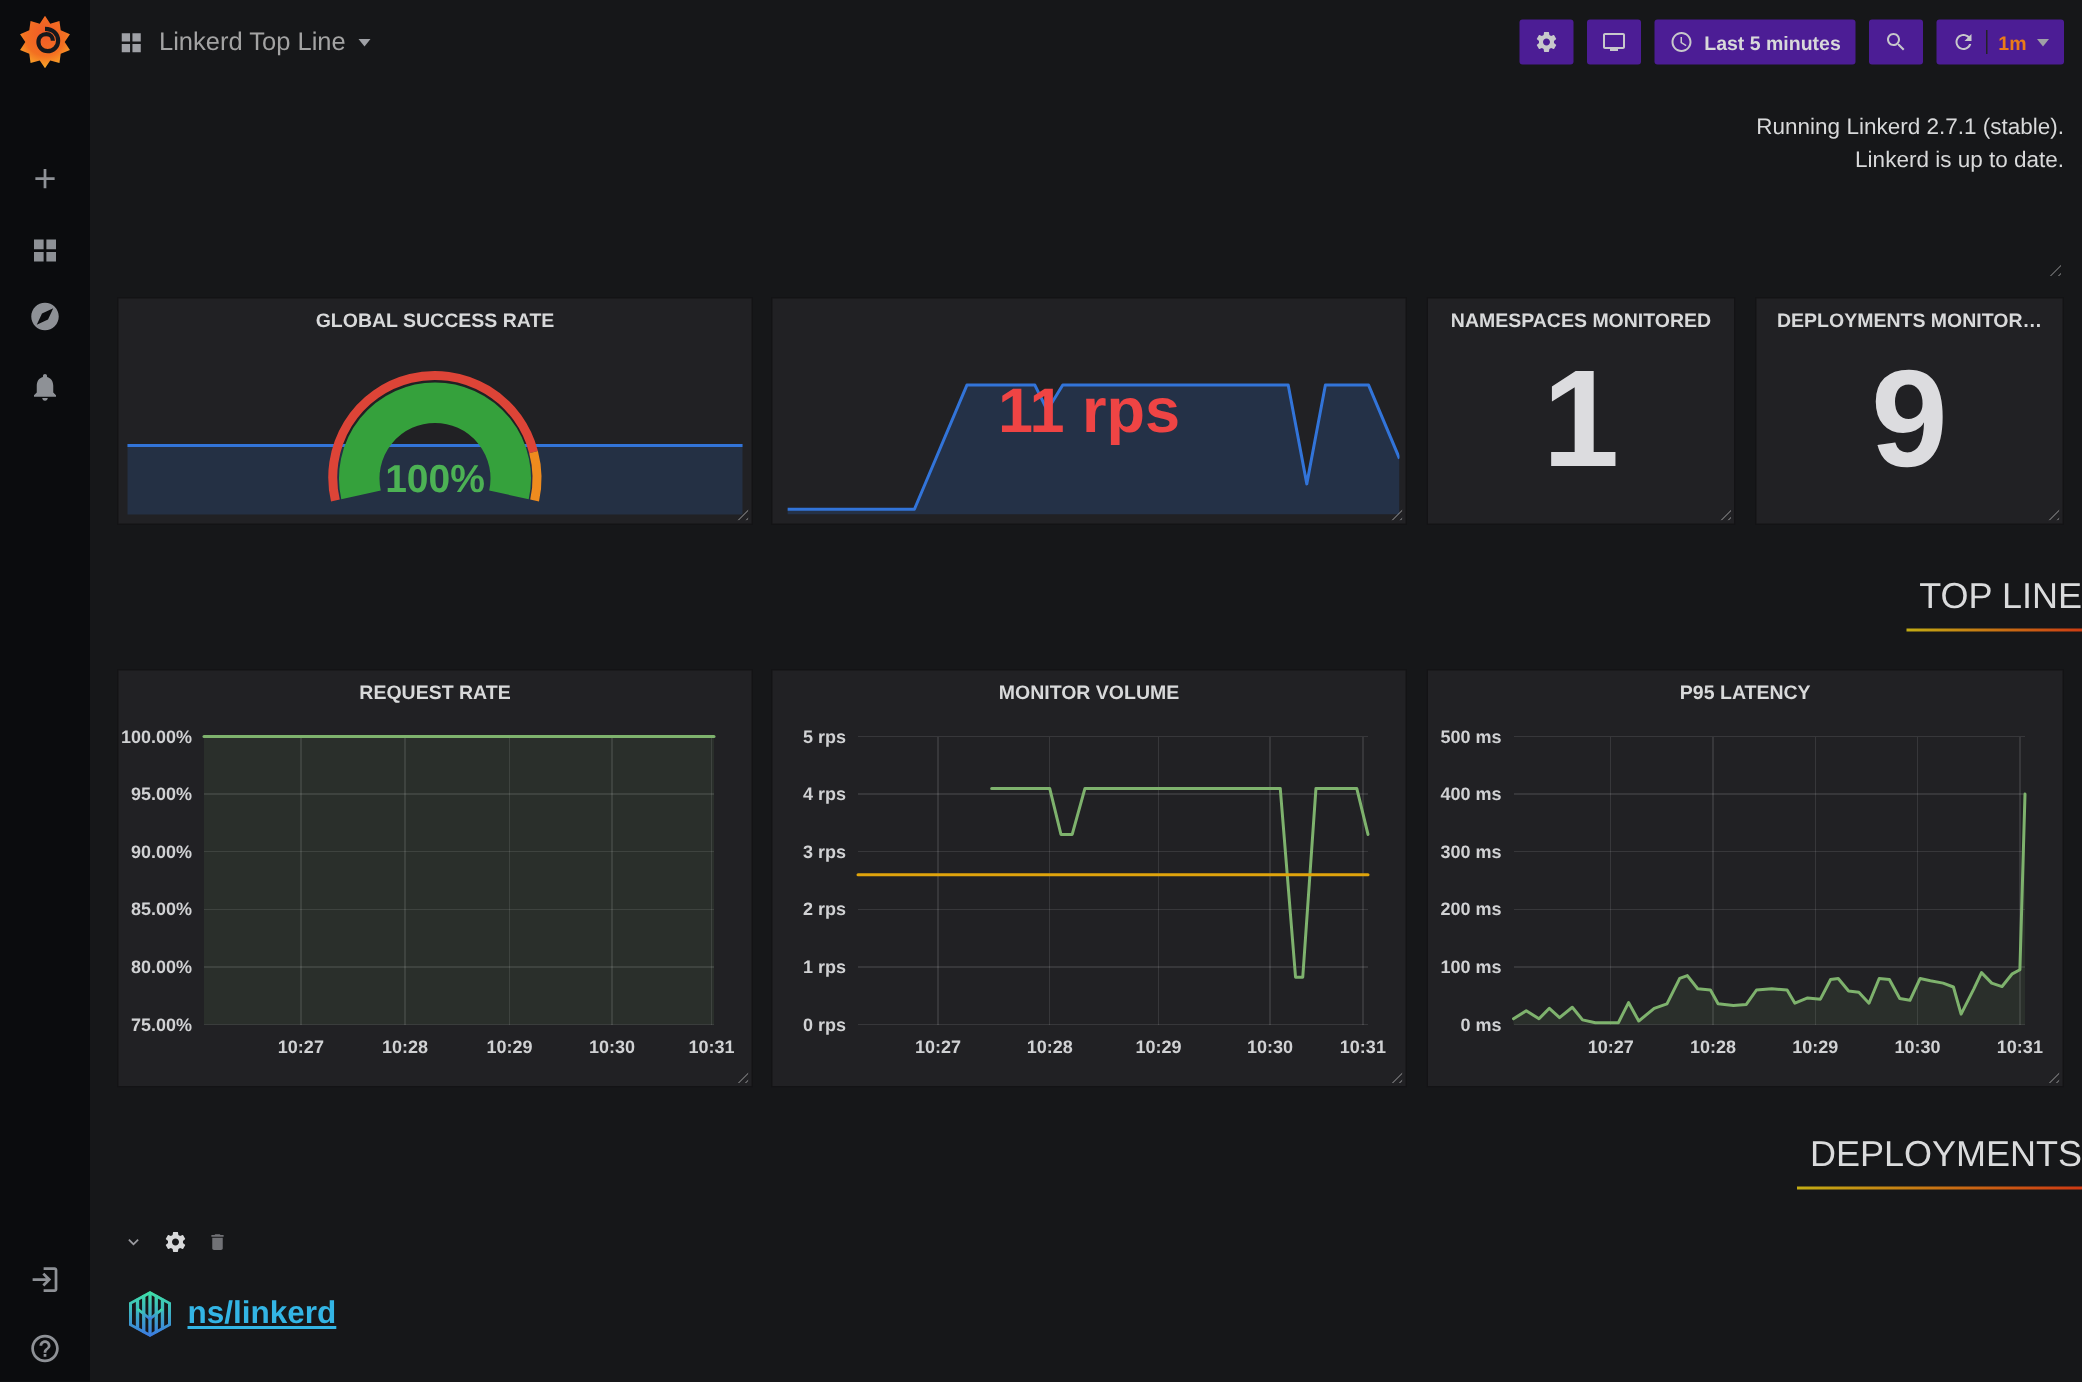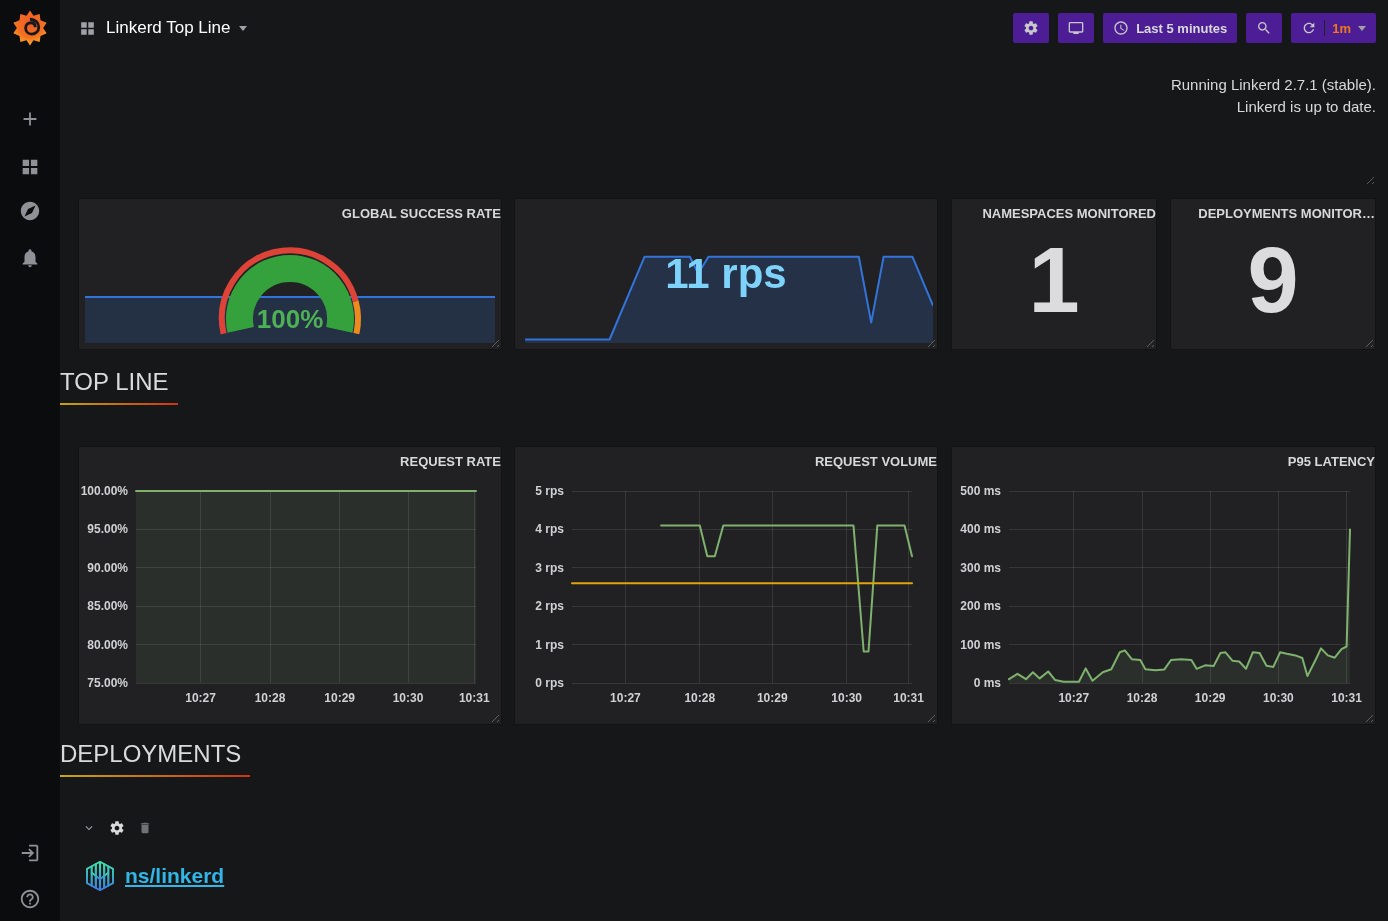--- a/index.html
+++ b/index.html
@@ -9,59 +9,59 @@
   
   .sidebar { position:absolute; left:0; top:0; width:60px; height:921px; background:#0b0c0e; z-index:5; }
   .sidebar .logo { position:absolute; left:9px; top:7px; width:42px; height:42px; }
   .side-icon { position:absolute; left:19px; width:22px; height:22px; color:#8e9196; }
   .side-icon svg { width:22px; height:22px; fill:currentColor; }
 
   
   .topbar { position:absolute; left:60px; top:0; width:1328px; height:56px; background:#161719; }
   .tb-left { position:absolute; left:18px; top:0; height:56px; display:flex; align-items:center; gap:9px; }
   .apps-icon svg { width:19px; height:19px; fill:#9fa1a6; display:block; }
-  .tb-title { font-size:17px; font-weight:500; color:#ffffff; }
+  .tb-title { font-size:17px; font-weight:500; color:#a3a3a3; }
   .caret { width:0; height:0; border-left:4px solid transparent; border-right:4px solid transparent; border-top:5px solid #9fa1a6; display:inline-block; }
   .tb-right { position:absolute; right:12px; top:13px; display:flex; align-items:center; gap:9px; }
   .tb-btn { height:30px; background:#4c1d95; border:none; border-radius:2px; color:#d8d9da;
     display:flex; align-items:center; gap:7px; padding:0 10px; font-family:inherit; font-size:13px; font-weight:700; cursor:pointer; }
   .tb-btn svg { width:16px; height:16px; fill:#c7c8cb; display:block; }
   .tb-btn .orange { color:#eb7b18; }
   .tb-btn .divider { width:1px; height:16px; background:#232327; }
 
   
   .panel { position:absolute; background:#212124; border:1px solid rgba(0,0,0,0.4); }
-  .ptitle { position:absolute; left:0; right:0; top:7px; text-align:right; font-size:13px; font-weight:700; color:#d8d9da; cursor:pointer; white-space:nowrap; overflow:hidden; }
+  .ptitle { position:absolute; left:0; right:0; top:7px; text-align:center; font-size:13px; font-weight:700; color:#d8d9da; cursor:pointer; white-space:nowrap; overflow:hidden; }
   .rsz { position:absolute; right:2px; bottom:2px; width:8px; height:8px; cursor:nwse-resize;
     background:repeating-linear-gradient(135deg, transparent 0 2.5px, rgba(255,255,255,0.28) 2.5px 3.5px);
     clip-path:polygon(100% 0, 100% 100%, 0 100%); }
 
   
   .header-panel { position:absolute; left:78px; top:62px; width:1298px; height:124px; }
   .brand { position:absolute; left:5px; top:12px; display:flex; align-items:center; gap:10px; }
   .brand-word { font-size:24px; font-weight:600; letter-spacing:6px; color:#fbfbfc; }
   .status { position:absolute; right:0; top:12px; text-align:right; font-size:15px; line-height:22px; color:#d8d9da; }
 
   
   .stat-value { position:absolute; left:0; right:0; top:50%; transform:translateY(-44%); text-align:center;
     font-size:92px; font-weight:600; color:#dcdcdf; line-height:1; }
-  .stat-value.medium { font-size:42px; font-weight:700; transform:translateY(-50%); color:#7dd3fc; }
+  .stat-value.medium { font-size:42px; font-weight:700; transform:translateY(-50%); color:#ef4444; }
   svg.spark { position:absolute; left:6px; right:6px; bottom:6px; height:96px; width:412px; }
   .gauge-fillarea { position:absolute; left:6px; right:6px; bottom:6px; top:97px;
     border-top:2px solid #3274d9; background:rgba(50,116,217,0.18); }
   .gauge-svg { position:absolute; left:50%; top:16px; width:230px; height:132px; transform:translateX(-50%); }
   .gauge-value { font-size:26px; font-weight:700; }
 
   
   svg.chart { position:absolute; inset:0; width:100%; height:100%; }
   .grid { stroke:rgba(255,255,255,0.10); stroke-width:1; shape-rendering:crispEdges; }
   .tick { font:700 12px "Liberation Sans", sans-serif; fill:#d0d1d3; }
 
   
-  .section-row { position:absolute; left:60px; width:1328px; text-align:left; }
+  .section-row { position:absolute; left:60px; width:1328px; text-align:right;margin-top:16px; }
   .section-title { display:inline-block; font-size:24px; font-weight:500; color:#dadbdc; }
   .section-title::after { content:""; display:block; height:2px; margin:7px -9px 0 -9px;
     background:linear-gradient(90deg,#c2ac14,#cf3413); }
 
   
   .row-controls { position:absolute; left:82px; top:820px; display:flex; align-items:center; gap:13px; }
   .row-controls svg { display:block; }
   .ns-row { position:absolute; left:84px; top:858px; display:flex; align-items:center; gap:9px; }
   .ns-link { font-size:21px; font-weight:600; color:#33b5e5; text-decoration:underline; cursor:pointer; }
 </style>
@@ -225,21 +225,21 @@
       <text class="tick" x="329.0" y="255" text-anchor="middle">10:30</text>
       <line class="grid" x1="395.3" y1="44" x2="395.3" y2="236"></line>
       <text class="tick" x="395.3" y="255" text-anchor="middle">10:31</text>
       <path d="M57.0,44.0 L397.0,44.0 L397.0,236 L57.0,236 Z" fill="rgba(126,178,109,0.10)" stroke="none"></path>
       <polyline points="57.0,44.0 397.0,44.0" fill="none" stroke="#7eb26d" stroke-width="2" stroke-linejoin="round" stroke-linecap="round"></polyline>
     </svg>
   <span class="rsz"></span>
 </section>
 
 <section class="panel chart-panel" style="left:514px;top:446px;width:424px;height:279px">
-  <div class="ptitle">REQUEST VOLUME</div>
+  <div class="ptitle">MONITOR VOLUME</div>
   <svg class="chart">
       <line class="grid" x1="57" y1="236.0" x2="397" y2="236.0"></line>
       <text class="tick" x="49" y="240" text-anchor="end">0 rps</text>
       <line class="grid" x1="57" y1="197.6" x2="397" y2="197.6"></line>
       <text class="tick" x="49" y="201.6" text-anchor="end">1 rps</text>
       <line class="grid" x1="57" y1="159.2" x2="397" y2="159.2"></line>
       <text class="tick" x="49" y="163.2" text-anchor="end">2 rps</text>
       <line class="grid" x1="57" y1="120.8" x2="397" y2="120.8"></line>
       <text class="tick" x="49" y="124.8" text-anchor="end">3 rps</text>
       <line class="grid" x1="57" y1="82.4" x2="397" y2="82.4"></line>

